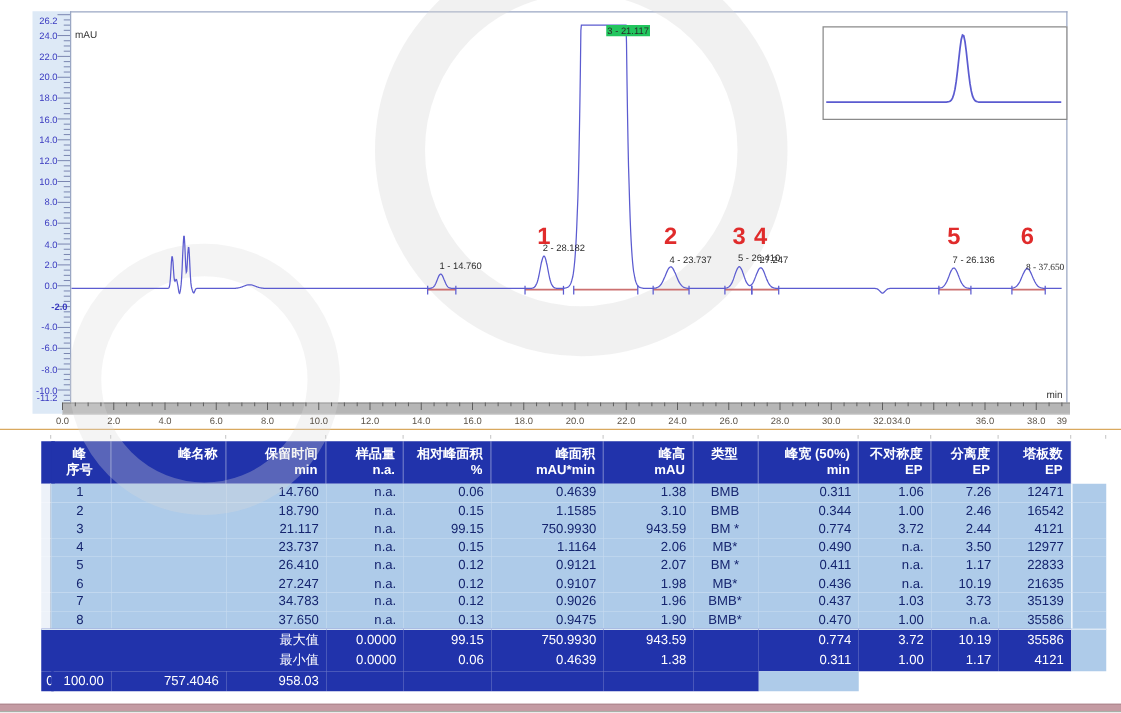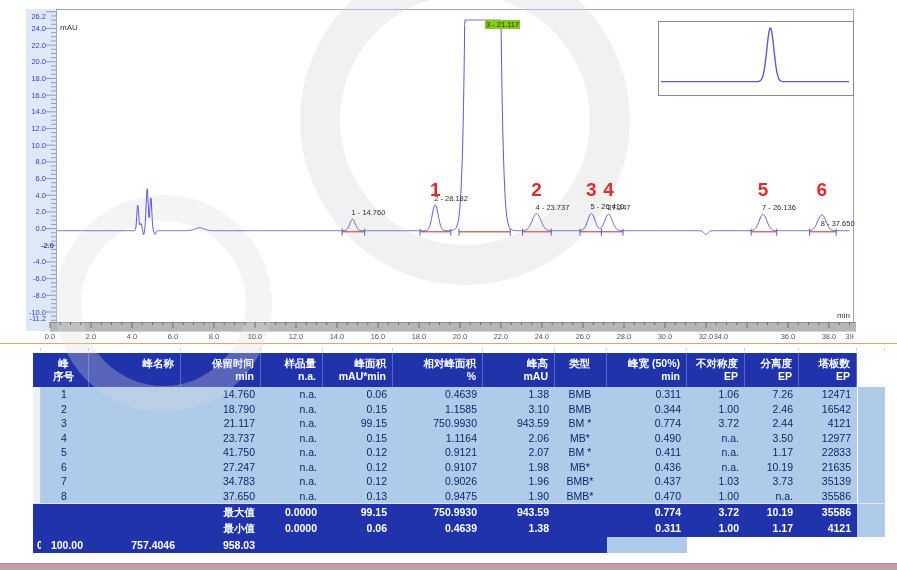--- a/index.html
+++ b/index.html
@@ -20,40 +20,40 @@
   #hdr-sample{position:absolute;left:0;right:0;top:1px;text-align:center;font-size:8.5px;font-weight:bold;color:#c07818;}
   #hdr-channel{position:absolute;right:5px;top:1px;font-size:8.5px;color:#2233cc;white-space:nowrap;}
   #y-unit{position:absolute;left:60px;top:23px;font-size:8px;color:#333;z-index:4;}
   #x-unit{position:absolute;left:830px;top:311px;width:20px;text-align:right;font-size:8px;color:#333;z-index:4;}
   #xaxis-band{position:absolute;left:50px;top:322px;width:806px;height:8px;background:#b6b6b6;
               border-top:1px solid #8f8f8f;border-bottom:1px solid #d2d2d2;}
   #divider-line{position:absolute;left:0;top:343px;width:897px;height:0;border-top:1px solid #d9a95f;}
   .ytick-label{position:absolute;width:22px;text-align:right;font-size:7.5px;color:#3a3ac0;z-index:3;}
   .xtick-label{position:absolute;width:24px;text-align:center;font-size:7.5px;color:#5a5248;top:332px;z-index:3;}
   .peak-label{position:absolute;font-size:7.5px;color:#2a2a2a;white-space:nowrap;z-index:6;}
-  .peak-label.big{background:#84cc16;padding:0 1px;}
+  .peak-label.big{background:#22c55e;padding:0 1px;}
   .red-num{position:absolute;font-size:19px;font-weight:bold;color:#e02b2b;z-index:6;width:22px;text-align:center;}
   #trace-svg{position:absolute;left:0;top:0;width:897px;height:348px;z-index:2;}
   #inset{position:absolute;left:658px;top:21px;width:194px;height:73px;background:#fff;
          border:1px solid #8a8a8a;z-index:7;}
   .watermark{position:absolute;border-radius:50%;z-index:1;}
   #wm1{left:300px;top:-45px;width:250px;height:250px;border:40px solid rgba(215,215,215,0.35);}
   #wm2{left:55px;top:195px;width:165px;height:165px;border:26px solid rgba(220,220,220,0.30);}
   
   #table-wrap{position:absolute;left:33px;top:348px;width:852px;}
   #col-strip{display:grid;height:5px;background:#fff;}
   #col-strip div{border-right:1px solid #cfcfcf;height:3px;}
   #peak-table{display:grid;}
   .th{background:#2133ab;color:#fff;font-size:10.5px;font-weight:bold;line-height:13px;
       padding:4px 6px 4px 4px;border-right:1px solid rgba(255,255,255,0.25);}
   .th .l2{display:block;}
   .td{font-size:10.5px;color:#15246e;line-height:14.5px;height:14.5px;padding:0 6px 0 4px;background:#aecbe9;white-space:nowrap;overflow:hidden;}
   .td.gutter{background:#edf2f9;border-right:1px solid #c2cede;padding:0;}
   .td.extra{border-left:1px solid #ffffff;}
-  .tf{background:#2133ab;color:#fff;font-size:10.5px;font-weight:bold;line-height:16.4px;height:16.4px;
+  .tf{background:#2133ab;color:#fff;font-size:10.5px;font-weight:normal;line-height:16.4px;height:16.4px;
       padding:0 6px 0 4px;white-space:nowrap;}
   .tf.label{padding-left:4px;}
   .tf.extra{background:#aecbe9;}
   .al-c{text-align:center;} .al-l{text-align:right;} .al-r{text-align:right;}
   #bottom-strip{position:absolute;left:0;top:557px;width:897px;height:6px;background:#fff;border-bottom:1px solid #e0d6d6;}
   #scrollbar{position:absolute;left:0;top:563px;width:897px;height:6px;background:#c49ba3;border-top:1px solid #b28a92;}
   #bottom-edge{position:absolute;left:0;top:569px;width:897px;height:1px;background:#9fb8ab;}
 </style>
 </head>
 <body>
@@ -311,21 +311,21 @@
         <div class="red-num" style="left: 424.195px; top: 179px;">1</div>
         <div class="peak-label big" style="left: 484.899px; top: 20px;">3 - 21.117</div>
         <div class="peak-label" style="left: 535.609px; top: 202.505px;">4 - 23.737</div>
         <div class="red-num" style="left: 525.609px; top: 179px;">2</div>
         <div class="peak-label" style="left: 590.405px; top: 202.421px;">5 - 26.410</div>
         <div class="red-num" style="left: 580.405px; top: 179px;">3</div>
         <div class="peak-label" style="left: 607.563px; top: 203.172px;">27.247</div>
         <div class="red-num" style="left: 597.563px; top: 179px;">4</div>
         <div class="peak-label" style="left: 762.052px; top: 203.339px;">7 - 26.136</div>
         <div class="red-num" style="left: 752.052px; top: 179px;">5</div>
-        <div class="peak-label" style="left: 820.825px; top: 219px;">8 - 37.650</div>
+        <div class="peak-label" style="left: 820.825px; top: 209px; font-family: Liberation Serif, serif;">8 - 37.650</div>
         <div class="red-num" style="left: 810.825px; top: 179px;">6</div>
       </div>
   </div>
 
   <div id="table-wrap">
     <div id="col-strip" style="grid-template-columns: 8px 48px 92px 80px 62px 70px 90px 72px 52px 80px 58px 54px 58px 28px;">
         <div></div>
         <div></div>
         <div></div>
         <div></div>
@@ -339,22 +339,22 @@
         <div></div>
         <div></div>
         <div></div>
       </div>
     <div id="peak-table" style="grid-template-columns: 8px 48px 92px 80px 62px 70px 90px 72px 52px 80px 58px 54px 58px 28px;">
         <div class="th"></div>
         <div class="th al-c"><span>峰</span><span class="l2">序号</span></div>
         <div class="th al-l"><span>峰名称</span><span class="l2">&nbsp;</span></div>
         <div class="th al-r"><span>保留时间</span><span class="l2">min</span></div>
         <div class="th al-r"><span>样品量</span><span class="l2">n.a.</span></div>
+        <div class="th al-r"><span>相对峰面积</span><span class="l2">%</span></div>
         <div class="th al-r"><span>峰面积</span><span class="l2">mAU*min</span></div>
-        <div class="th al-r"><span>相对峰面积</span><span class="l2">%</span></div>
         <div class="th al-r"><span>峰高</span><span class="l2">mAU</span></div>
         <div class="th al-c"><span>类型</span><span class="l2">&nbsp;</span></div>
         <div class="th al-r"><span>峰宽 (50%)</span><span class="l2">min</span></div>
         <div class="th al-r"><span>不对称度</span><span class="l2">EP</span></div>
         <div class="th al-r"><span>分离度</span><span class="l2">EP</span></div>
         <div class="th al-r"><span>塔板数</span><span class="l2">EP</span></div>
         <div class="th" style="background: rgb(255, 255, 255); border-right: none;"></div>
         <div class="td gutter"></div>
         <div class="td al-c">1</div>
         <div class="td al-l"></div>
@@ -407,21 +407,21 @@
         <div class="td al-r">2.06</div>
         <div class="td al-c">MB*</div>
         <div class="td al-r">0.490</div>
         <div class="td al-r">n.a.</div>
         <div class="td al-r">3.50</div>
         <div class="td al-r">12977</div>
         <div class="td extra"></div>
         <div class="td gutter"></div>
         <div class="td al-c">5</div>
         <div class="td al-l"></div>
-        <div class="td al-r">41.750</div>
+        <div class="td al-r">26.410</div>
         <div class="td al-r">n.a.</div>
         <div class="td al-r">0.12</div>
         <div class="td al-r">0.9121</div>
         <div class="td al-r">2.07</div>
         <div class="td al-c">BM *</div>
         <div class="td al-r">0.411</div>
         <div class="td al-r">n.a.</div>
         <div class="td al-r">1.17</div>
         <div class="td al-r">22833</div>
         <div class="td extra"></div>

